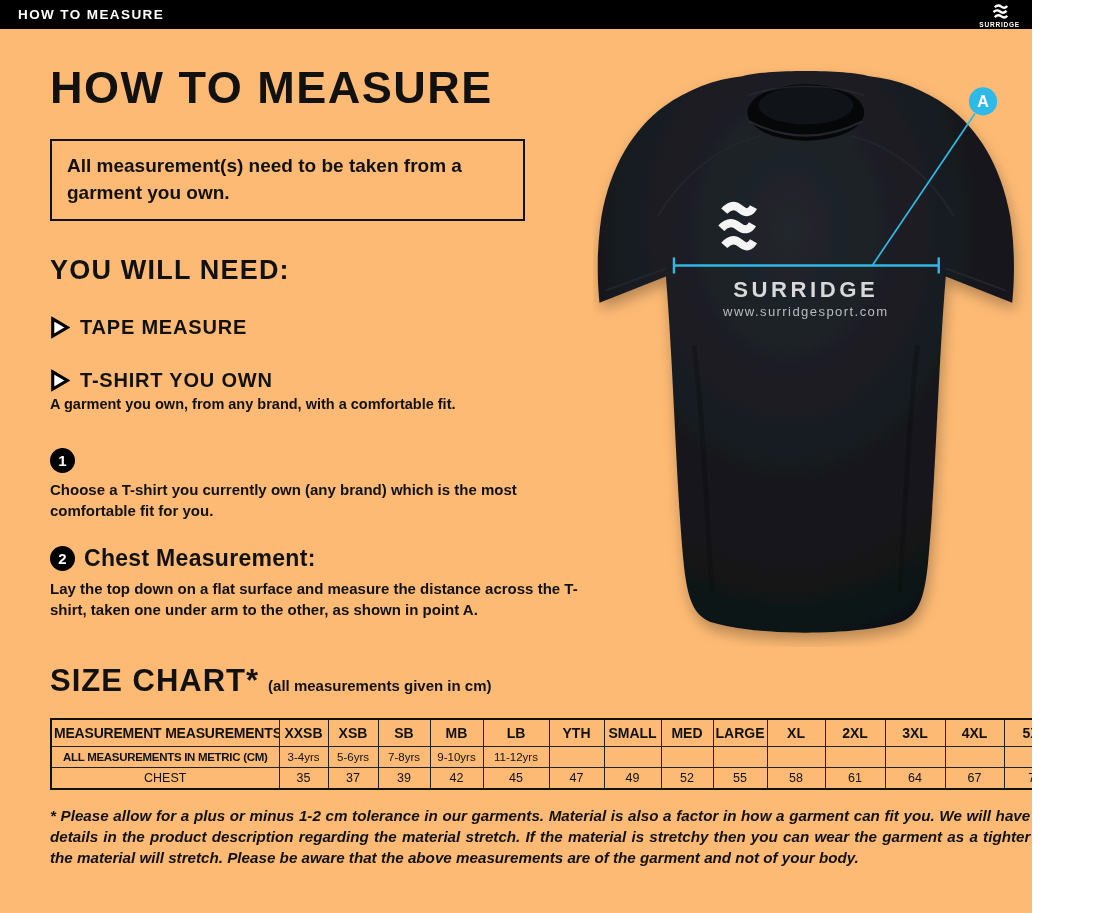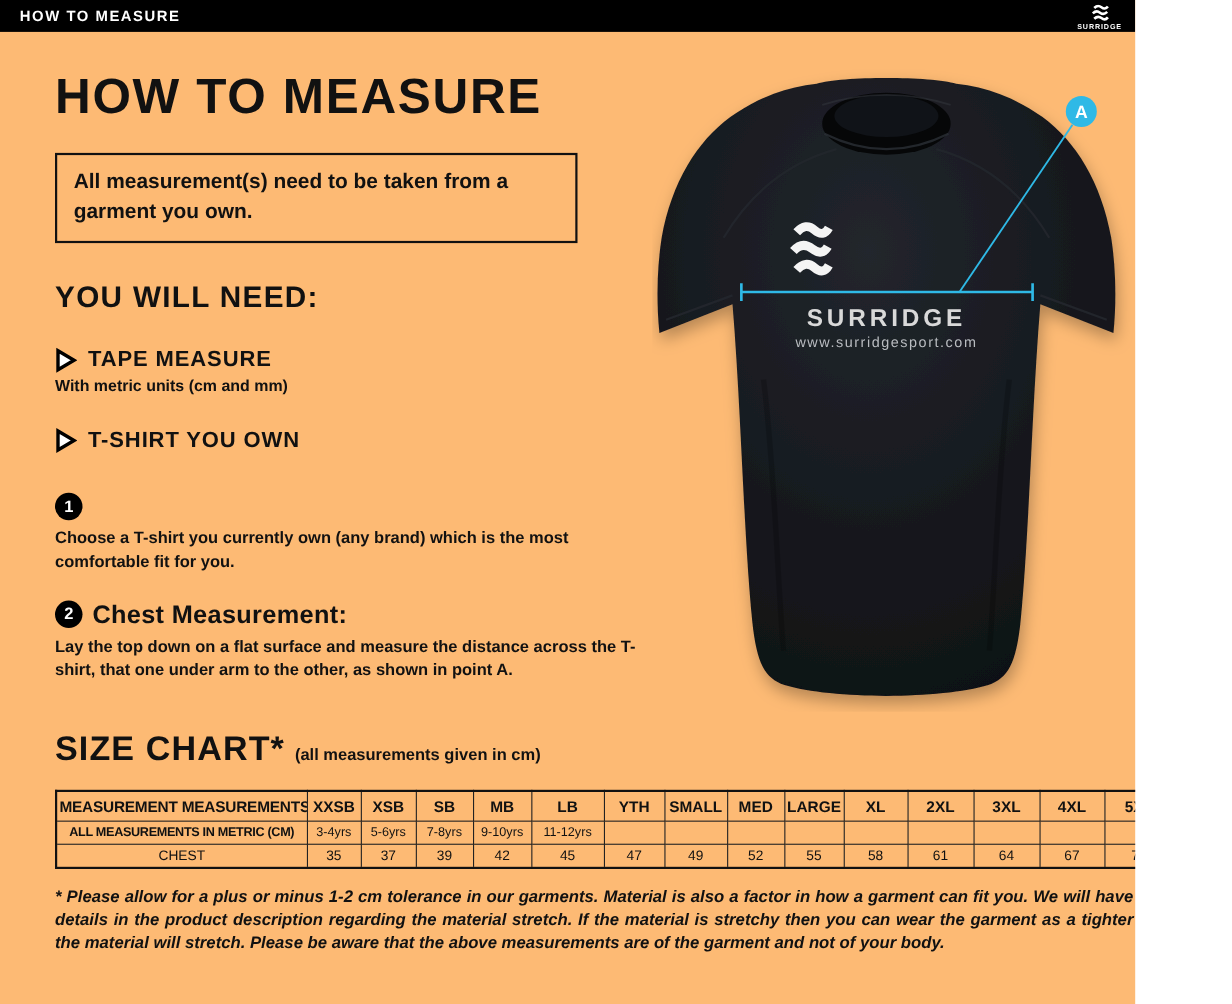--- a/index.html
+++ b/index.html
@@ -90,45 +90,45 @@
 
     <h2 class="ywn">YOU WILL NEED:</h2>
 
     <div class="need-item">
       <div class="need-title-row">
         <svg width="20" height="23" viewBox="0 0 22 24">
           <path d="M3,2.5 L19,12 L3,21.5 Z" fill="#ffffff" stroke="#000000" stroke-width="3.4" stroke-linejoin="miter"></path>
         </svg>
         <span class="need-title">TAPE MEASURE</span>
       </div>
-      <p class="need-desc">With metric units (cm and mm)</p>
     </div>
 
     <div class="need-item">
       <div class="need-title-row">
         <svg width="20" height="23" viewBox="0 0 22 24">
           <path d="M3,2.5 L19,12 L3,21.5 Z" fill="#ffffff" stroke="#000000" stroke-width="3.4" stroke-linejoin="miter"></path>
         </svg>
         <span class="need-title">T-SHIRT YOU OWN</span>
       </div>
+      <p class="need-desc">A garment you own, from any brand, with a comfortable fit.</p>
     </div>
 
     <div class="step">
       <div class="step-title-row">
         <span class="step-num">1</span>
       </div>
       <p class="step-desc">Choose a T-shirt you currently own (any brand) which is the most comfortable fit for you.</p>
     </div>
 
     <div class="step second">
       <div class="step-title-row">
         <span class="step-num">2</span>
         <span class="step-title">Chest Measurement:</span>
       </div>
-      <p class="step-desc">Lay the top down on a flat surface and measure the distance across the T-shirt, that one under arm to the other, as shown in point A.</p>
+      <p class="step-desc">Lay the top down on a flat surface and measure the distance across the T-shirt, taken one under arm to the other, as shown in point A.</p>
     </div>
   </main>
 
   <section class="bottom">
     <div class="sc-heading-row">
       <h2>SIZE CHART*</h2>
       <span class="sc-sub">(all measurements given in cm)</span>
     </div>
 
     <table class="size-chart">

